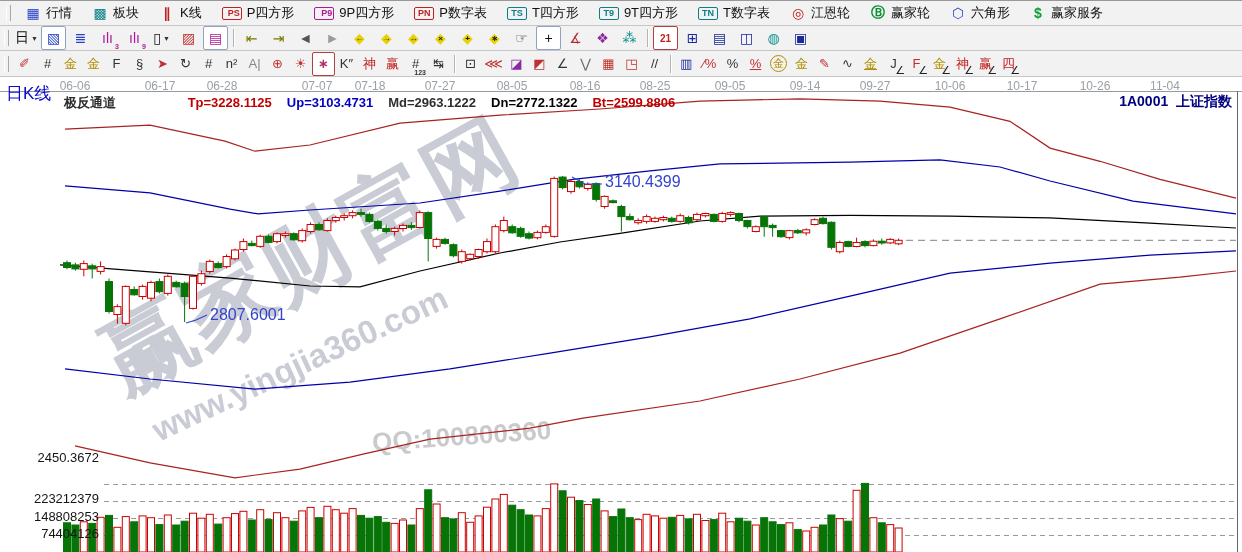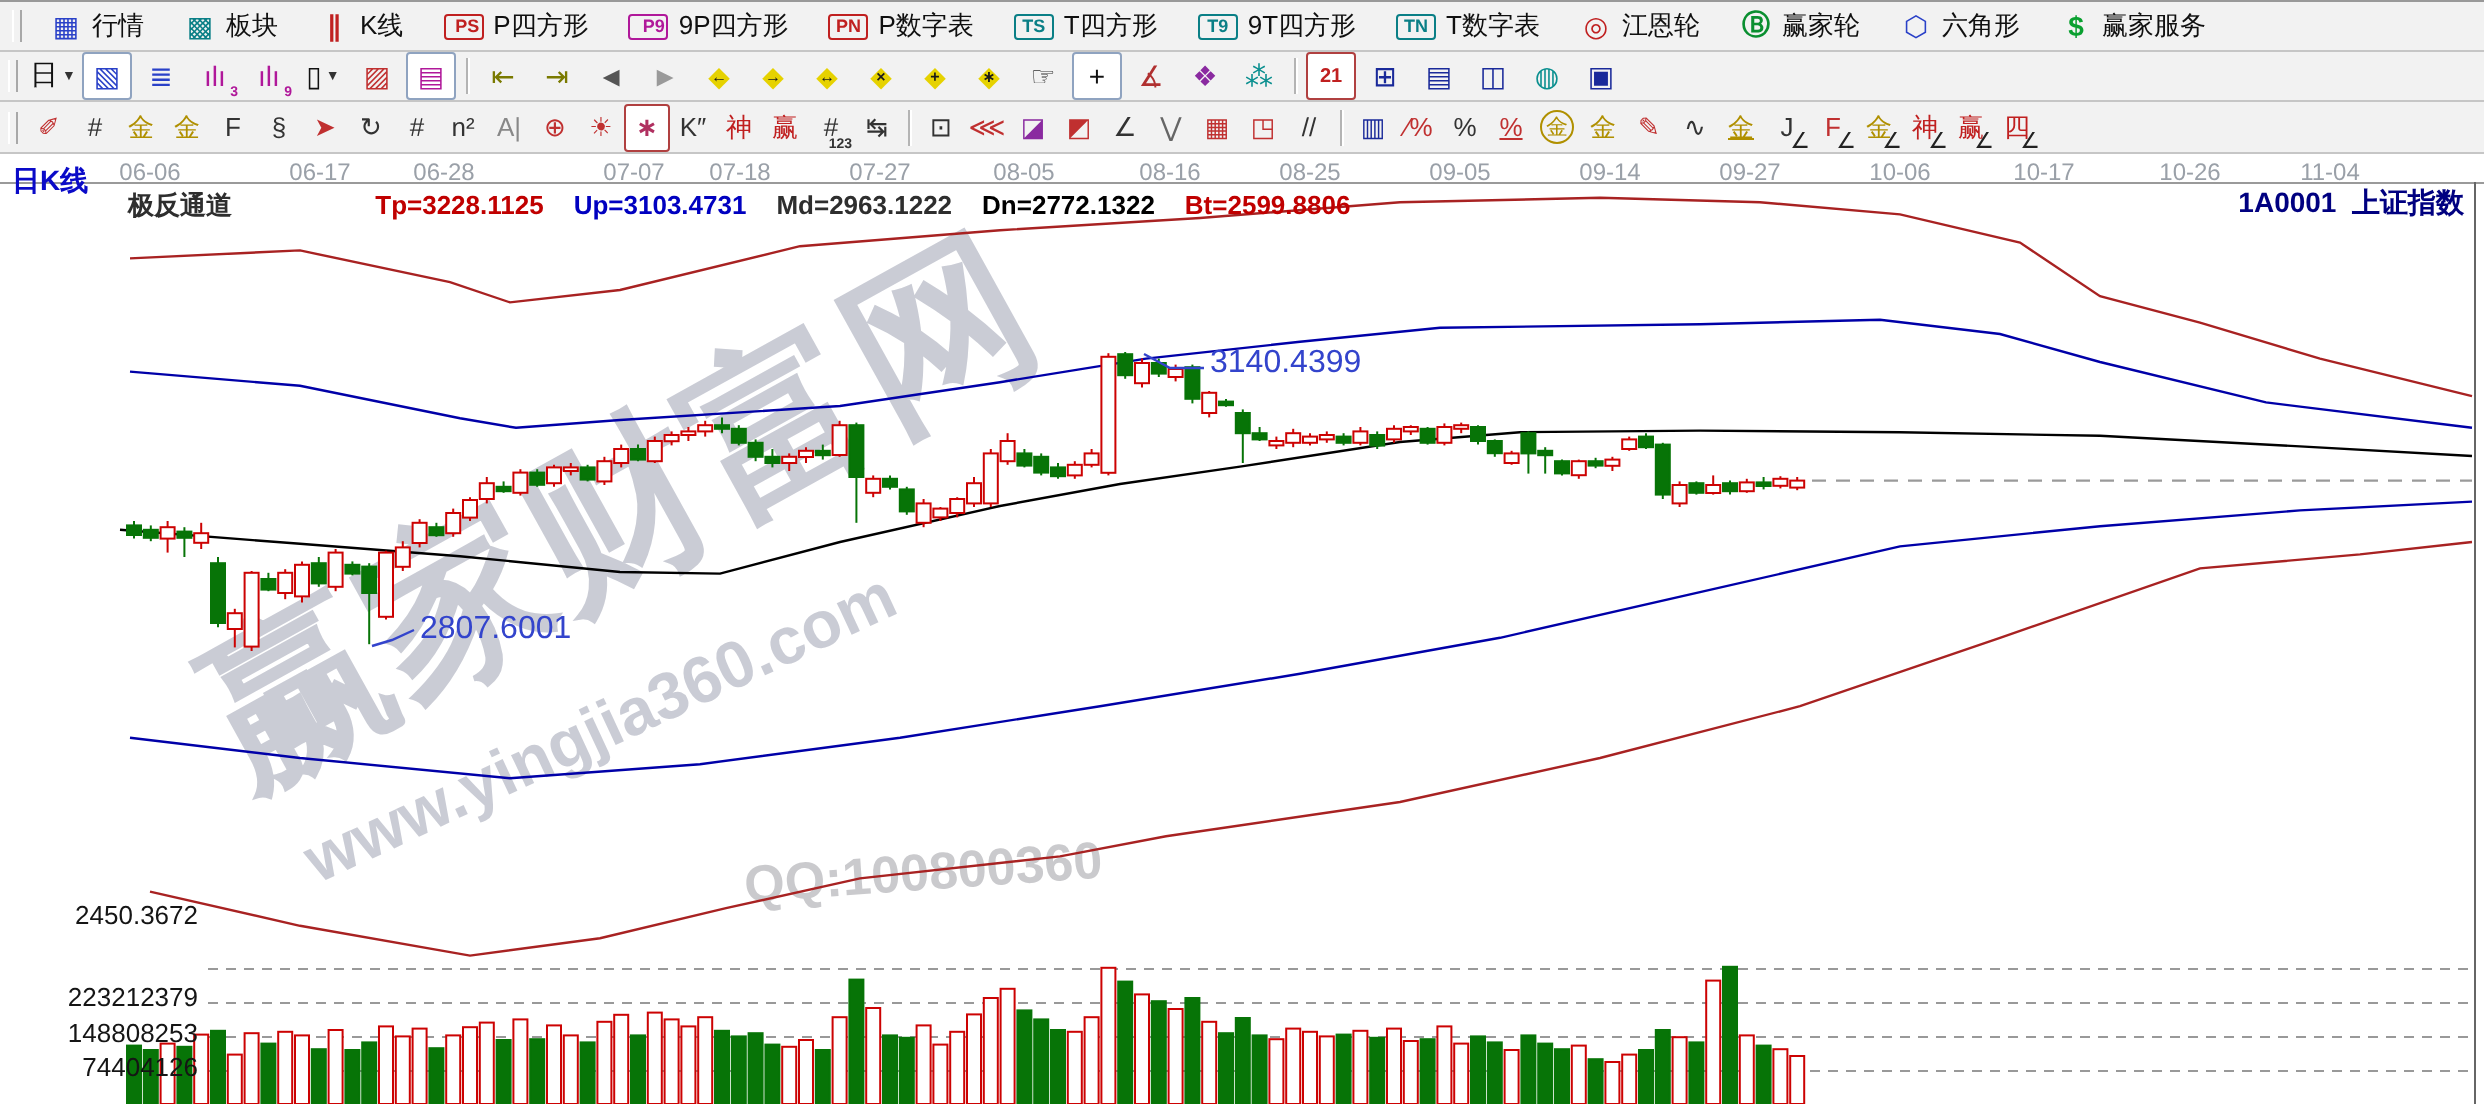--- a/index.html
+++ b/index.html
@@ -26,21 +26,21 @@
   .boxed{border:1px solid #b04040;background:#fff;font-size:10px;font-weight:bold;}
   
   #chart{position:absolute;top:76px;left:0;width:1242px;height:476px;background:#fff;}
   #chart-svg{position:absolute;top:0;left:0;z-index:2;}
   .wm{position:absolute;z-index:1;color:rgba(149,154,172,0.5);font-weight:bold;
       text-shadow:1px 1px 0 rgba(255,255,255,0.85);white-space:nowrap;}
   #wm1{left:60px;top:118px;width:500px;text-align:center;font-size:90px;letter-spacing:2px;transform:rotate(-29deg);}
   #wm2{left:90px;top:268px;width:420px;text-align:center;font-size:33px;transform:rotate(-25deg);}
   #wm3{left:372px;top:344px;font-size:26px;transform:rotate(-4deg);color:rgba(158,158,164,0.55);}
   .ctext{position:absolute;z-index:3;white-space:nowrap;}
-  #kline-label{left:6px;top:5px;color:#0a0ac8;font-weight:bold;font-size:14px;}
+  #kline-label{left:6px;top:5px;color:#0a0ac8;font-weight:normal;font-size:17px;}
   #dates span{position:absolute;top:2px;transform:translateX(-50%);font-size:12px;color:#9aa0a8;z-index:3;}
   #indicator{left:64px;top:17px;font-size:13px;font-weight:bold;}
   #indicator .pname{color:#2e2e2e;margin-right:68px;}
   #indicator .param{margin-right:15px;}
   #symbol{right:10px;top:16px;color:#000080;font-weight:bold;font-size:14px;}
   .ann{position:absolute;color:#3344cc;font-size:16px;z-index:3;white-space:nowrap;}
   .axlab{position:absolute;left:2px;width:97px;text-align:right;font-size:13px;color:#151515;z-index:3;}
 </style>
 </head>
 <body>

